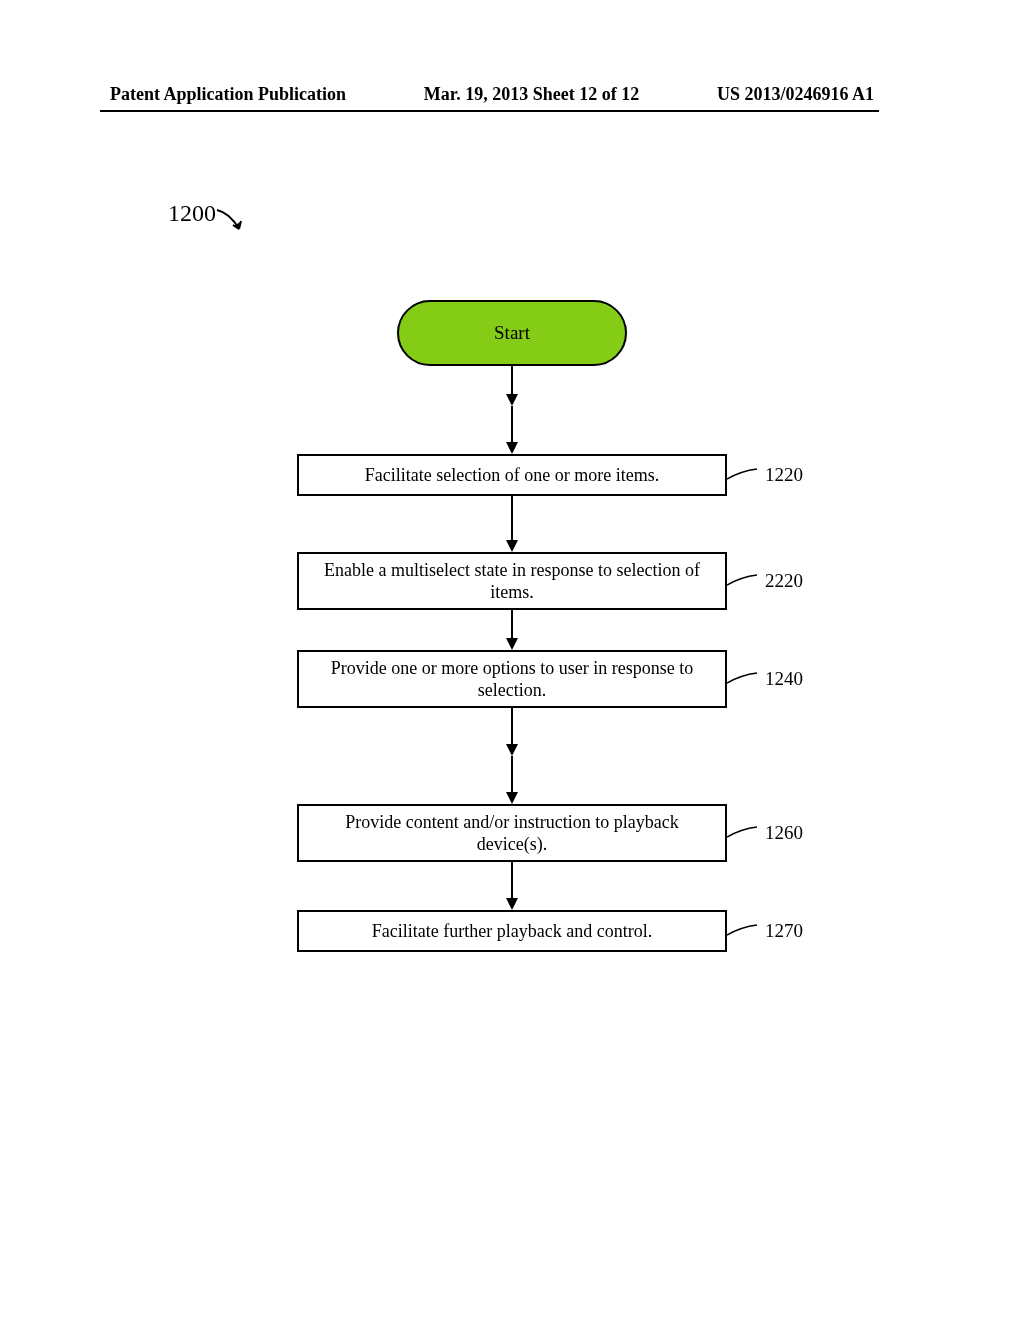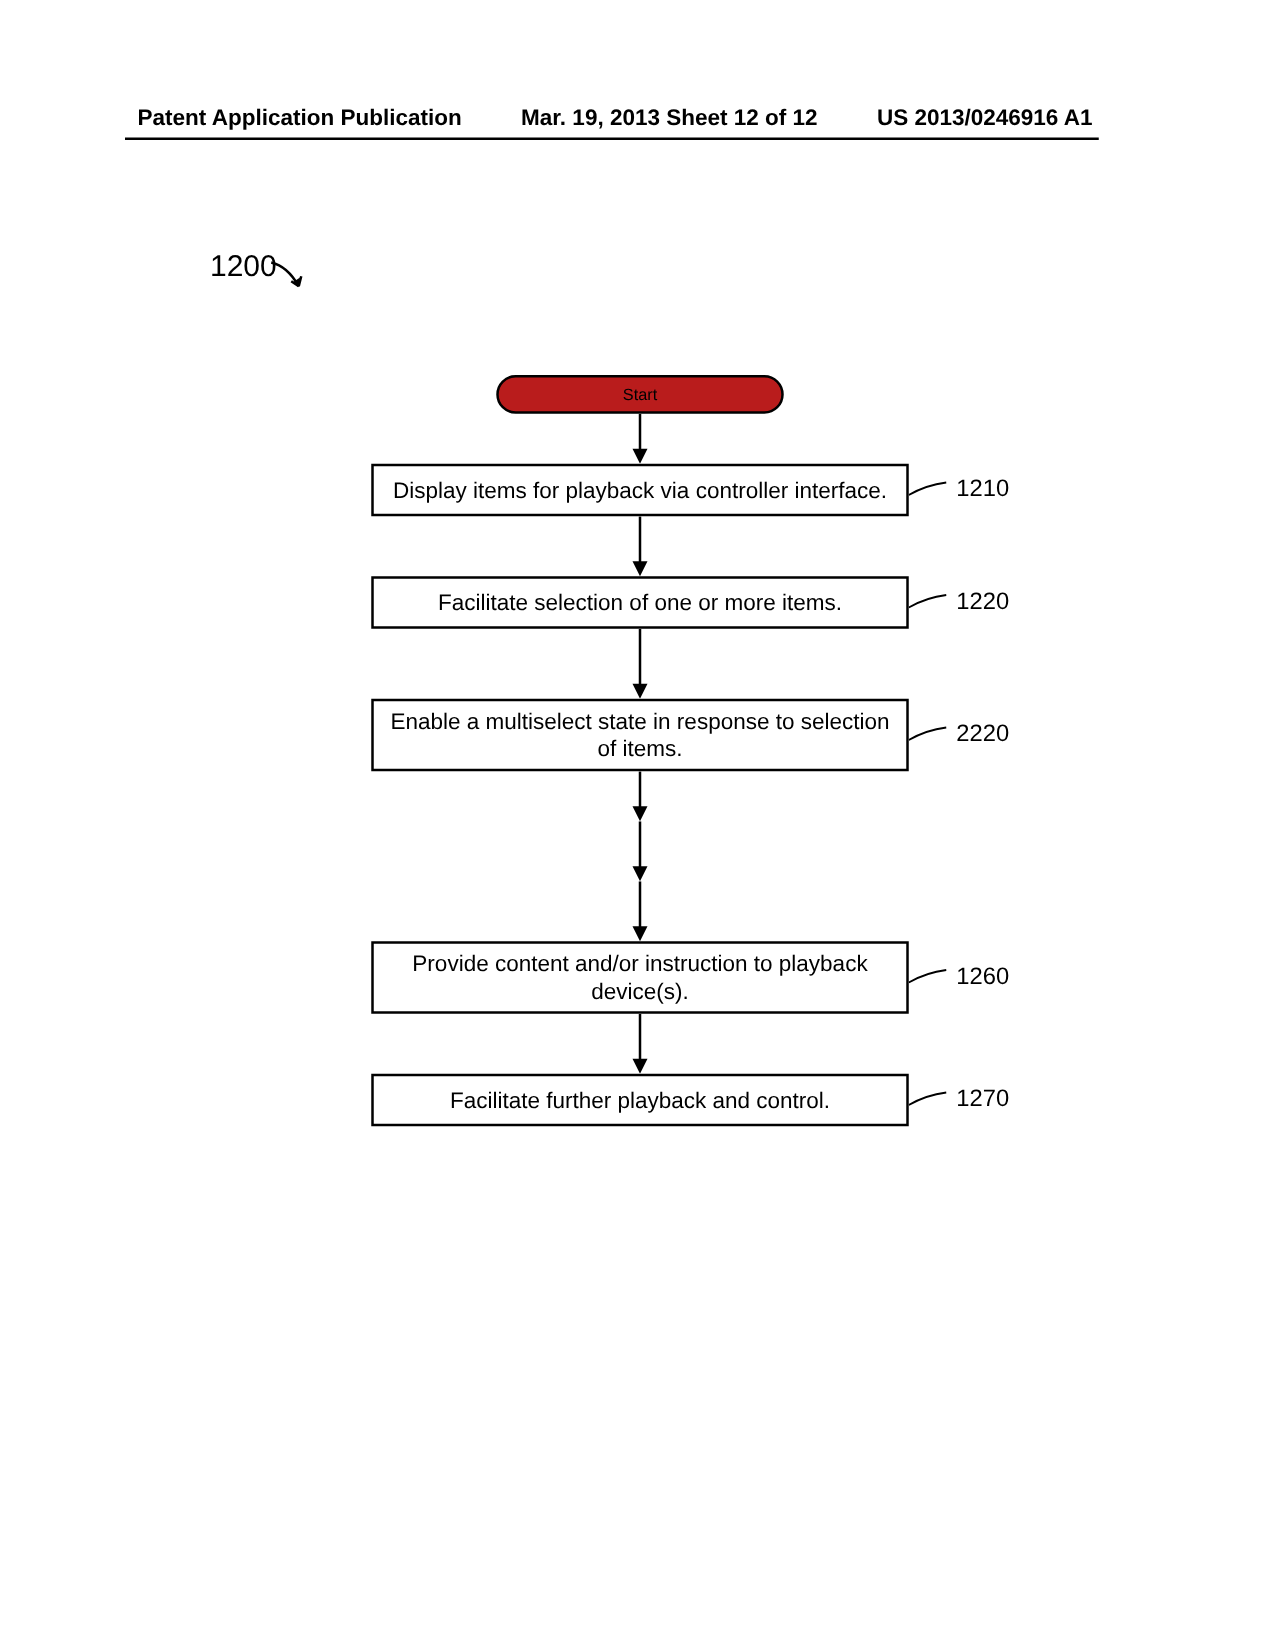--- a/index.html
+++ b/index.html
@@ -7,20 +7,21 @@
     padding: 0;
     background: #fff;
     font-family: Arial, Helvetica, sans-serif;
     color: #000;
   }
   .page {
     width: 964px;
     height: 1320px;
     position: relative;
     box-sizing: border-box;
+    font-family: Liberation Serif, serif;
   }
   .header {
     position: absolute;
     top: 84px;
     left: 110px;
     right: 90px;
     display: flex;
     justify-content: space-between;
     font-weight: bold;
     font-size: 18px;
@@ -54,23 +55,23 @@
   .stadium-wrap {
     position: relative;
     width: 230px;
     margin: 0 auto;
   }
   .stadium {
     box-sizing: border-box;
     border: 2px solid #000;
     border-radius: 999px;
     text-align: center;
-    font-size: 13px;
-    padding: 6px 0;
-    background: #b91c1c;
+    font-size: 19px;
+    padding: 20px 0;
+    background: #84cc16;
   }
   .rect-row {
     position: relative;
     width: 430px;
     margin: 0 auto;
   }
   .rect {
     box-sizing: border-box;
     border: 2px solid #000;
     text-align: center;
@@ -136,29 +137,20 @@
 
     <div class="stadium-wrap">
       <div class="stadium">Start</div>
     </div>
 
     <svg class="arrow" width="14" height="40" viewBox="0 0 14 40">
       <line x1="7" y1="0" x2="7" y2="30" stroke="#000" stroke-width="2"></line>
       <polygon points="7,40 1,28 13,28" fill="#000"></polygon>
     </svg>
 
-    <div class="rect-row">
-      <div class="rect h40">Display items for playback via controller interface.</div>
-      <div class="callout">
-        <svg width="34" height="24" viewBox="0 0 34 24">
-          <path d="M0 16 Q14 8 30 6" stroke="#000" stroke-width="1.5" fill="none"></path>
-        </svg>
-        <span class="callout-label">1210</span>
-      </div>
-    </div>
 
     <svg class="arrow" width="14" height="48" viewBox="0 0 14 48">
       <line x1="7" y1="0" x2="7" y2="38" stroke="#000" stroke-width="2"></line>
       <polygon points="7,48 1,36 13,36" fill="#000"></polygon>
     </svg>
 
     <div class="rect-row">
       <div class="rect h40">Facilitate selection of one or more items.</div>
       <div class="callout">
         <svg width="34" height="24" viewBox="0 0 34 24">
@@ -181,20 +173,29 @@
         </svg>
         <span class="callout-label">2220</span>
       </div>
     </div>
 
     <svg class="arrow" width="14" height="40" viewBox="0 0 14 40">
       <line x1="7" y1="0" x2="7" y2="30" stroke="#000" stroke-width="2"></line>
       <polygon points="7,40 1,28 13,28" fill="#000"></polygon>
     </svg>
 
+    <div class="rect-row">
+      <div class="rect h58">Provide one or more options to user in response to selection.</div>
+      <div class="callout">
+        <svg width="34" height="24" viewBox="0 0 34 24">
+          <path d="M0 16 Q14 8 30 6" stroke="#000" stroke-width="1.5" fill="none"></path>
+        </svg>
+        <span class="callout-label">1240</span>
+      </div>
+    </div>
 
     <svg class="arrow" width="14" height="48" viewBox="0 0 14 48">
       <line x1="7" y1="0" x2="7" y2="38" stroke="#000" stroke-width="2"></line>
       <polygon points="7,48 1,36 13,36" fill="#000"></polygon>
     </svg>
 
 
     <svg class="arrow" width="14" height="48" viewBox="0 0 14 48">
       <line x1="7" y1="0" x2="7" y2="38" stroke="#000" stroke-width="2"></line>
       <polygon points="7,48 1,36 13,36" fill="#000"></polygon>

